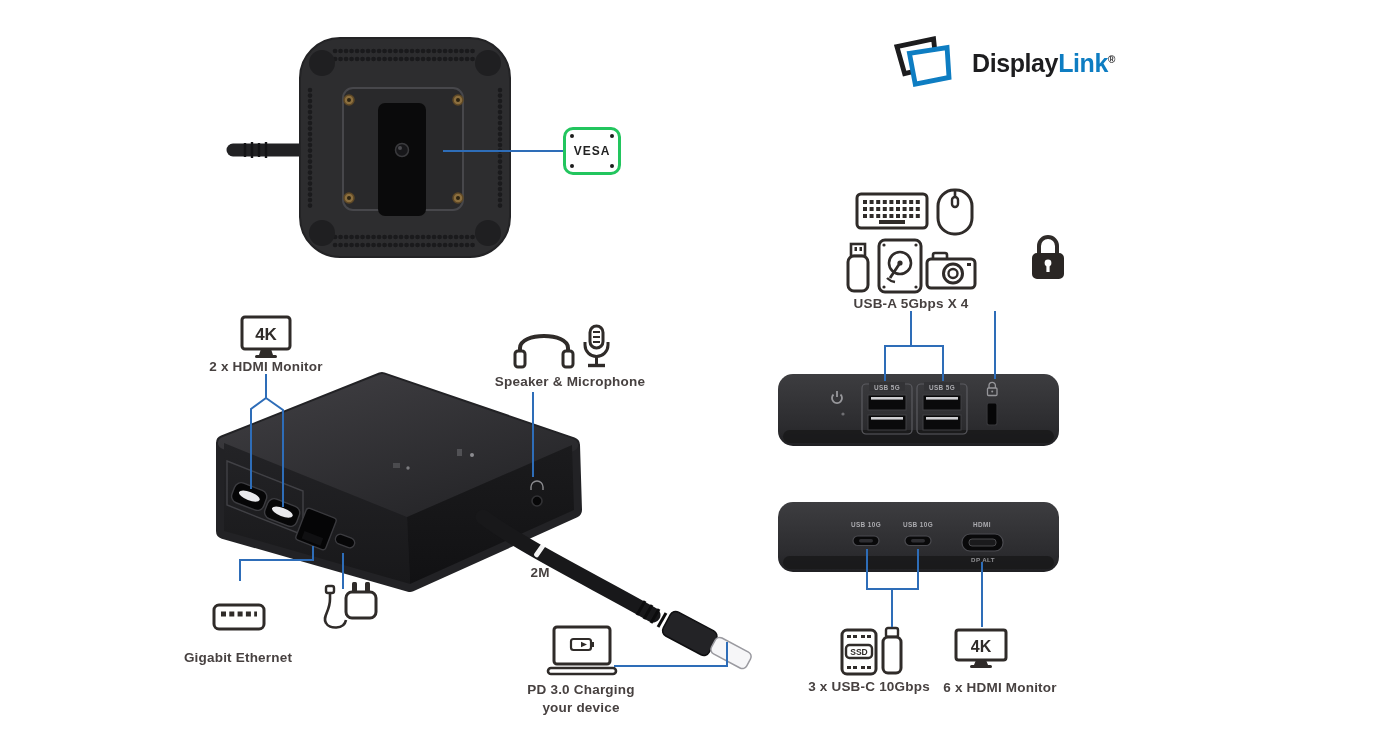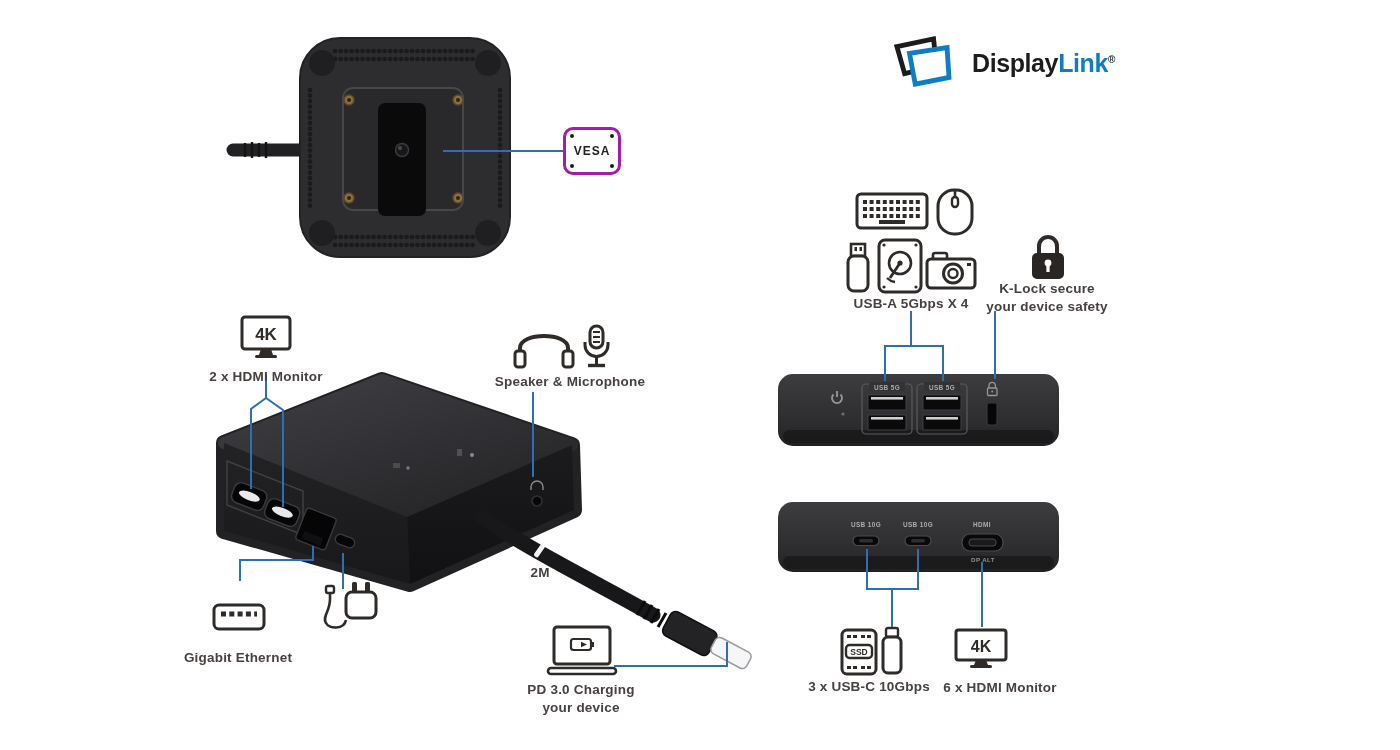--- a/index.html
+++ b/index.html
@@ -9,21 +9,21 @@
   .overlay{position:absolute;left:0;top:0;z-index:6;pointer-events:none;}
   .photo{z-index:2;}
   .cap{position:absolute;z-index:7;width:160px;text-align:center;font-size:13.5px;
        font-weight:700;color:#474140;letter-spacing:.2px;line-height:1.35;}
   .icon{position:absolute;z-index:5;}
   svg text{font-family:"Liberation Sans",sans-serif;}
   .plabel{font-size:6.4px;font-weight:700;letter-spacing:.4px;fill:#ababaf;}
   .plabel2{font-size:6.2px;font-weight:700;letter-spacing:.4px;fill:#919195;}
   
   .vesa-box{position:absolute;left:563px;top:127px;width:52px;height:42px;z-index:7;
-            border:3px solid #a21caf;border-radius:10px;background:#fff;
+            border:3px solid #22c55e;border-radius:10px;background:#fff;
             display:flex;align-items:center;justify-content:center;
             font-size:12px;font-weight:700;color:#232323;letter-spacing:1px;}
   .vesa-box i{position:absolute;width:4px;height:4px;border-radius:50%;background:#1c1c1c;}
   .vesa-box i:nth-child(1){left:4px;top:4px;} .vesa-box i:nth-child(2){right:4px;top:4px;}
   .vesa-box i:nth-child(3){left:4px;bottom:4px;} .vesa-box i:nth-child(4){right:4px;bottom:4px;}
   
   .logo{position:absolute;left:891px;top:36px;z-index:7;display:flex;align-items:center;gap:19px;}
   .logo .wordmark{font-size:25px;font-weight:700;letter-spacing:-.4px;color:#1d1d1f;}
   .logo sup{font-size:10px;font-weight:700;color:#1d1d1f;vertical-align:9px;}
 </style>
@@ -236,21 +236,21 @@
     </g>
     <text class="plabel2" x="208" y="64" text-anchor="middle">DP ALT</text>
   </svg>
 
   <svg class="icon" style="left:240px;top:315px" width="52" height="46" viewBox="0 0 52 46">
     <rect x="2" y="2" width="48" height="32" rx="3" fill="#fff" stroke="#2f2b29" stroke-width="3"></rect>
     <polygon points="21,34 31,34 33,40 19,40" fill="#2f2b29"></polygon>
     <rect x="15" y="40" width="22" height="3" rx="1.5" fill="#2f2b29"></rect>
     <text x="26" y="25" text-anchor="middle" font-size="17" font-weight="700" fill="#2f2b29">4K</text>
   </svg>
-  <div class="cap" style="left:186px;top:368px">2 x HDMI Monitor</div>
+  <div class="cap" style="left:186px;top:358px">2 x HDMI Monitor</div>
 
   <svg class="icon" style="left:513px;top:318px" width="104" height="54" viewBox="0 0 104 54">
     <g fill="none" stroke="#2f2b29">
       <path d="M7,42 V30 C7,14 55,14 55,30 V42" stroke-width="4"></path>
       <rect x="2" y="33" width="10" height="16" rx="3" fill="#fff" stroke-width="3"></rect>
       <rect x="50" y="33" width="10" height="16" rx="3" fill="#fff" stroke-width="3"></rect>
     </g>
     <g fill="none" stroke="#2f2b29">
       <rect x="77" y="8" width="13" height="22" rx="6.5" stroke-width="3"></rect>
       <line x1="80" y1="14" x2="87" y2="14" stroke-width="2"></line>
@@ -330,24 +330,20 @@
     <rect x="42" y="14" width="4" height="3" fill="#2f2b29"></rect>
   </svg>
   <div class="cap" style="left:831px;top:295px">USB-A 5Gbps X 4</div>
 
   <svg class="icon" style="left:1028px;top:230px" width="40" height="52" viewBox="0 0 40 52">
     <path d="M11,24 v-8 a9,9 0 0 1 18,0 v8" fill="none" stroke="#2f2b29" stroke-width="4"></path>
     <rect x="5" y="24" width="30" height="24" rx="4" fill="#2a2624" stroke="#2a2624" stroke-width="2"></rect>
     <circle cx="20" cy="33" r="3.4" fill="#fff"></circle>
     <rect x="18.4" y="35" width="3.2" height="7" fill="#fff"></rect>
   </svg>
-  <div class="cap" style="left:967px;top:280px">
-    <div>K-Lock secure</div>
-    <div>your device safety</div>
-  </div>
 
   <svg class="icon" style="left:840px;top:628px" width="38" height="48" viewBox="0 0 38 48">
     <rect x="2" y="2" width="34" height="44" rx="5" fill="#fff" stroke="#2f2b29" stroke-width="3"></rect>
     <rect x="7" y="7" width="4" height="3" fill="#2f2b29"></rect>
       <rect x="13" y="7" width="4" height="3" fill="#2f2b29"></rect>
     <rect x="21" y="7" width="4" height="3" fill="#2f2b29"></rect>
       <rect x="27" y="7" width="4" height="3" fill="#2f2b29"></rect>
     <rect x="7" y="38" width="4" height="3" fill="#2f2b29"></rect>
       <rect x="13" y="38" width="4" height="3" fill="#2f2b29"></rect>
     <rect x="21" y="38" width="4" height="3" fill="#2f2b29"></rect>

